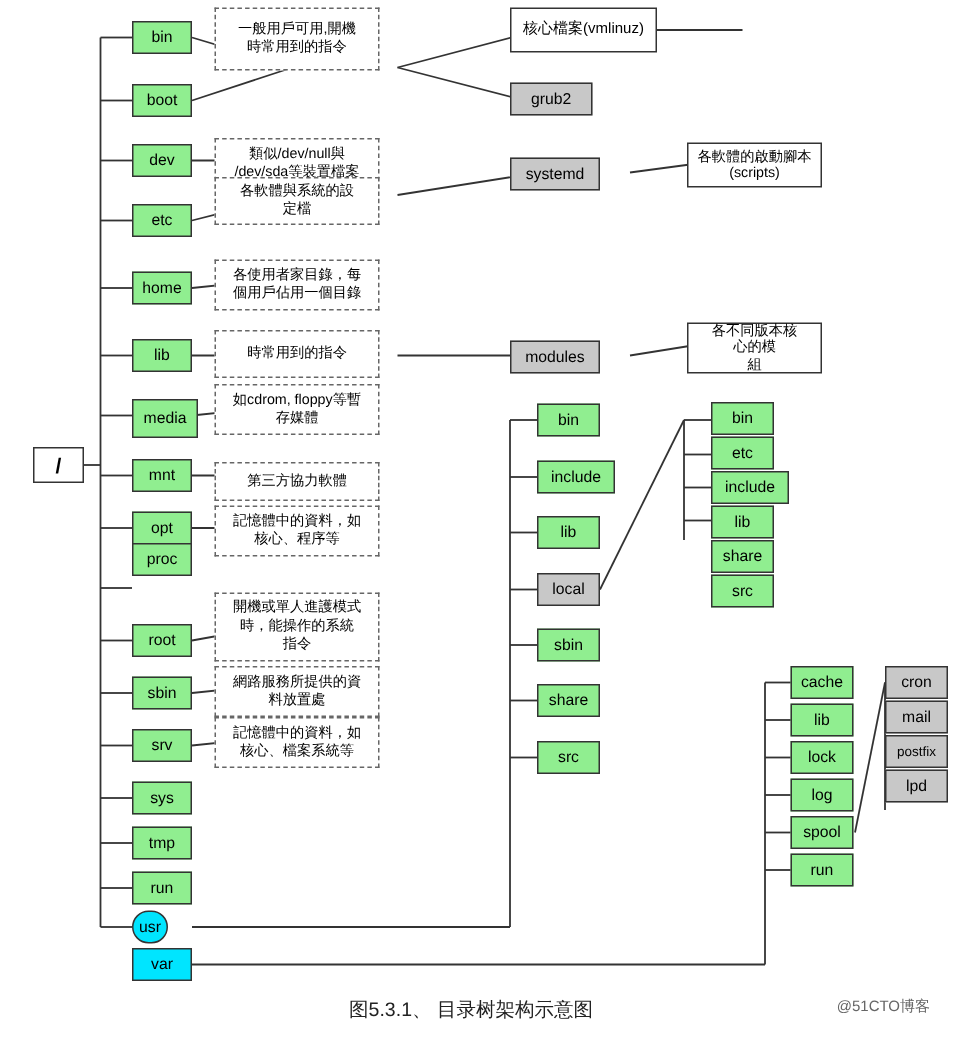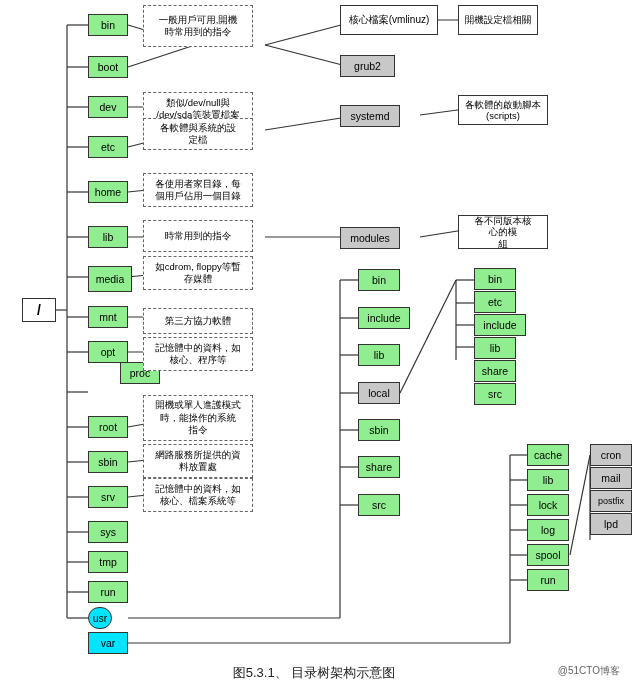--- a/index.html
+++ b/index.html
@@ -183,21 +183,21 @@
 
   <div class="node node-green" style="left:88px;top:14px;width:40px;height:22px;">bin</div>
   <div class="node node-green" style="left:88px;top:56px;width:40px;height:22px;">boot</div>
   <div class="node node-green" style="left:88px;top:96px;width:40px;height:22px;">dev</div>
   <div class="node node-green" style="left:88px;top:136px;width:40px;height:22px;">etc</div>
   <div class="node node-green" style="left:88px;top:181px;width:40px;height:22px;">home</div>
   <div class="node node-green" style="left:88px;top:226px;width:40px;height:22px;">lib</div>
   <div class="node node-green" style="left:88px;top:266px;width:44px;height:26px;">media</div>
   <div class="node node-green" style="left:88px;top:306px;width:40px;height:22px;">mnt</div>
   <div class="node node-green" style="left:88px;top:341px;width:40px;height:22px;">opt</div>
-  <div class="node node-green" style="left:88px;top:362px;width:40px;height:22px;margin-left:32px;">proc</div>
+  <div class="node node-green" style="left:88px;top:362px;width:40px;height:22px;">proc</div>
   <div class="node node-green" style="left:88px;top:416px;width:40px;height:22px;">root</div>
   <div class="node node-green" style="left:88px;top:451px;width:40px;height:22px;">sbin</div>
   <div class="node node-green" style="left:88px;top:486px;width:40px;height:22px;">srv</div>
   <div class="node node-green" style="left:88px;top:521px;width:40px;height:22px;">sys</div>
   <div class="node node-green" style="left:88px;top:551px;width:40px;height:22px;">tmp</div>
   <div class="node node-green" style="left:88px;top:581px;width:40px;height:22px;">run</div>
   <div class="node node-cyan" style="left:88px;top:607px;width:24px;height:22px;border-radius:11px;">usr</div>
   <div class="node node-cyan" style="left:88px;top:632px;width:40px;height:22px;">var</div>
 
   <div class="node node-annot" style="left:143px;top:5px;width:110px;height:42px;font-size:9.5px;padding:2px;">一般用戶可用,開機<br>時常用到的指令</div>
@@ -207,21 +207,20 @@
   <div class="node node-annot" style="left:143px;top:220px;width:110px;height:32px;font-size:9.5px;padding:2px;">時常用到的指令</div>
   <div class="node node-annot" style="left:143px;top:256px;width:110px;height:34px;font-size:9.5px;padding:2px;">如cdrom, floppy等暫<br>存媒體</div>
   <div class="node node-annot" style="left:143px;top:308px;width:110px;height:26px;font-size:9.5px;padding:2px;">第三方協力軟體</div>
   <div class="node node-annot" style="left:143px;top:337px;width:110px;height:34px;font-size:9.5px;padding:2px;">記憶體中的資料，如<br>核心、程序等</div>
   <div class="node node-annot" style="left:143px;top:395px;width:110px;height:46px;font-size:9.5px;padding:2px;">開機或單人進護模式<br>時，能操作的系統<br>指令</div>
   <div class="node node-annot" style="left:143px;top:444px;width:110px;height:34px;font-size:9.5px;padding:2px;">網路服務所提供的資<br>料放置處</div>
   <div class="node node-annot" style="left:143px;top:478px;width:110px;height:34px;font-size:9.5px;padding:2px;">記憶體中的資料，如<br>核心、檔案系統等</div>
 
   <div class="node node-white" style="left:340px;top:5px;width:98px;height:30px;font-size:10px;padding:2px;">核心檔案(vmlinuz)</div>
   <div class="node node-gray" style="left:340px;top:55px;width:55px;height:22px;">grub2</div>
-  <div class="node node-white" style="left:458px;top:5px;width:80px;height:30px;font-size:9.5px;padding:2px;">開機設定檔相關</div>
 
   <div class="node node-gray" style="left:340px;top:105px;width:60px;height:22px;">systemd</div>
   <div class="node node-white" style="left:458px;top:95px;width:90px;height:30px;font-size:9.5px;padding:2px;">各軟體的啟動腳本<br>(scripts)</div>
 
   <div class="node node-gray" style="left:340px;top:227px;width:60px;height:22px;">modules</div>
   <div class="node node-white" style="left:458px;top:215px;width:90px;height:34px;font-size:9.5px;padding:12px;">各不同版本核心的模<br>組</div>
 
   <div class="node node-green" style="left:358px;top:269px;width:42px;height:22px;">bin</div>
   <div class="node node-green" style="left:358px;top:307px;width:52px;height:22px;">include</div>
   <div class="node node-green" style="left:358px;top:344px;width:42px;height:22px;">lib</div>

